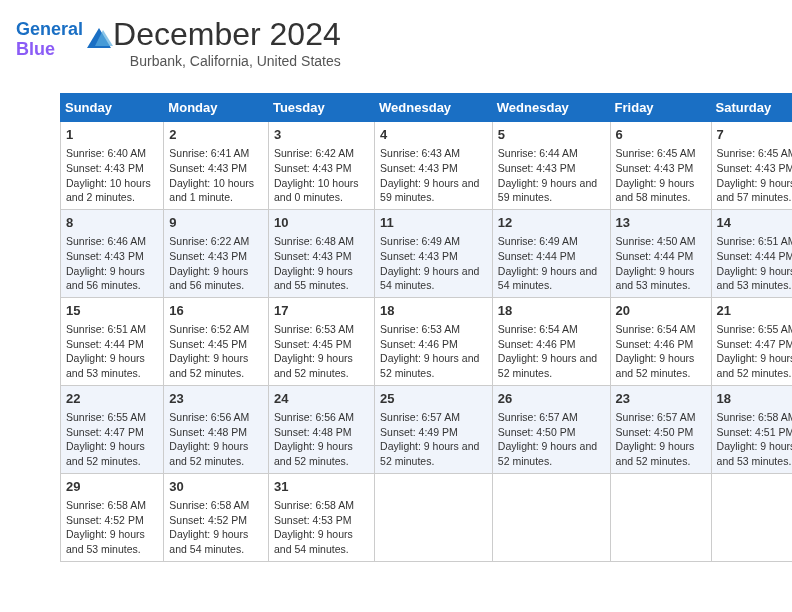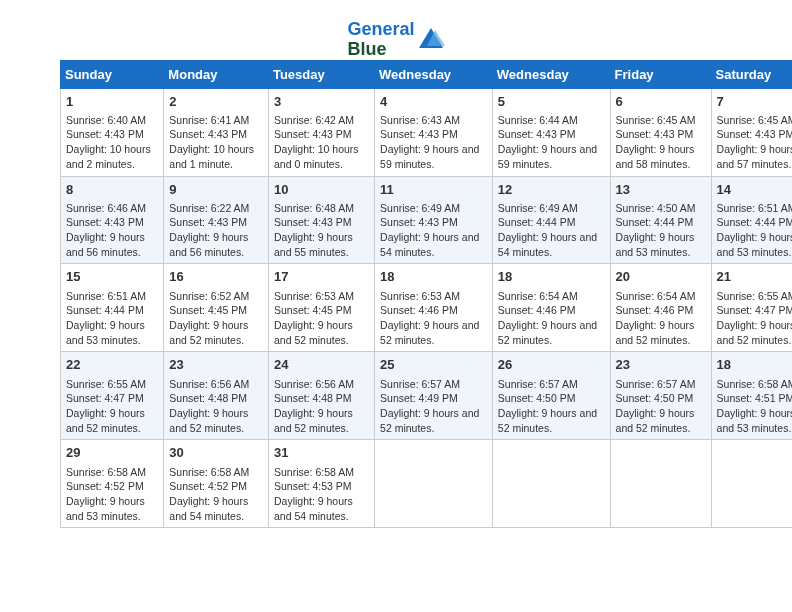--- a/index.html
+++ b/index.html
@@ -5,23 +5,23 @@
     * { box-sizing: border-box; margin: 0; padding: 0; }
     body {
       font-family: Arial, sans-serif;
       background: #fff;
       width: 792px;
       min-height: 612px;
       padding: 16px;
     }
     .header {
       display: flex;
-      justify-content: center;
+      justify-content: flex-start;
       align-items: flex-start;
-      margin-bottom: 0;
+      margin-bottom: 24px;
     }
     .logo {
       display: flex;
       align-items: center;
       margin-top: 4px;
     }
     .logo-text {
       font-size: 18px;
       font-weight: bold;
       color: #333;
@@ -85,27 +85,31 @@
     }
   </style>
 </head>
 <body>
 
 <div class="header">
   <div class="logo">
     <div>
       <div class="logo-text">
         <span>General</span><br>
-        <span style="color:#14532d;">Blue</span>
+        <span style="color:#8b5cf6;">Blue</span>
       </div>
     </div>
     <svg class="logo-icon" viewBox="0 0 28 28">
       <polygon points="14,2 26,22 2,22" fill="#1a6fc4"></polygon>
       <polygon points="18,4 28,20 10,20" fill="#5baee0" opacity="0.7"></polygon>
     </svg>
+  </div>
+  <div class="title-block">
+    <div class="month-title">December 2024</div>
+    <div class="location">Burbank, California, United States</div>
   </div>
 </div>
 
 <table>
   <thead>
     <tr>
     <th>Sunday</th>
         <th>Monday</th>
         <th>Tuesday</th>
         <th>Wednesday</th>

